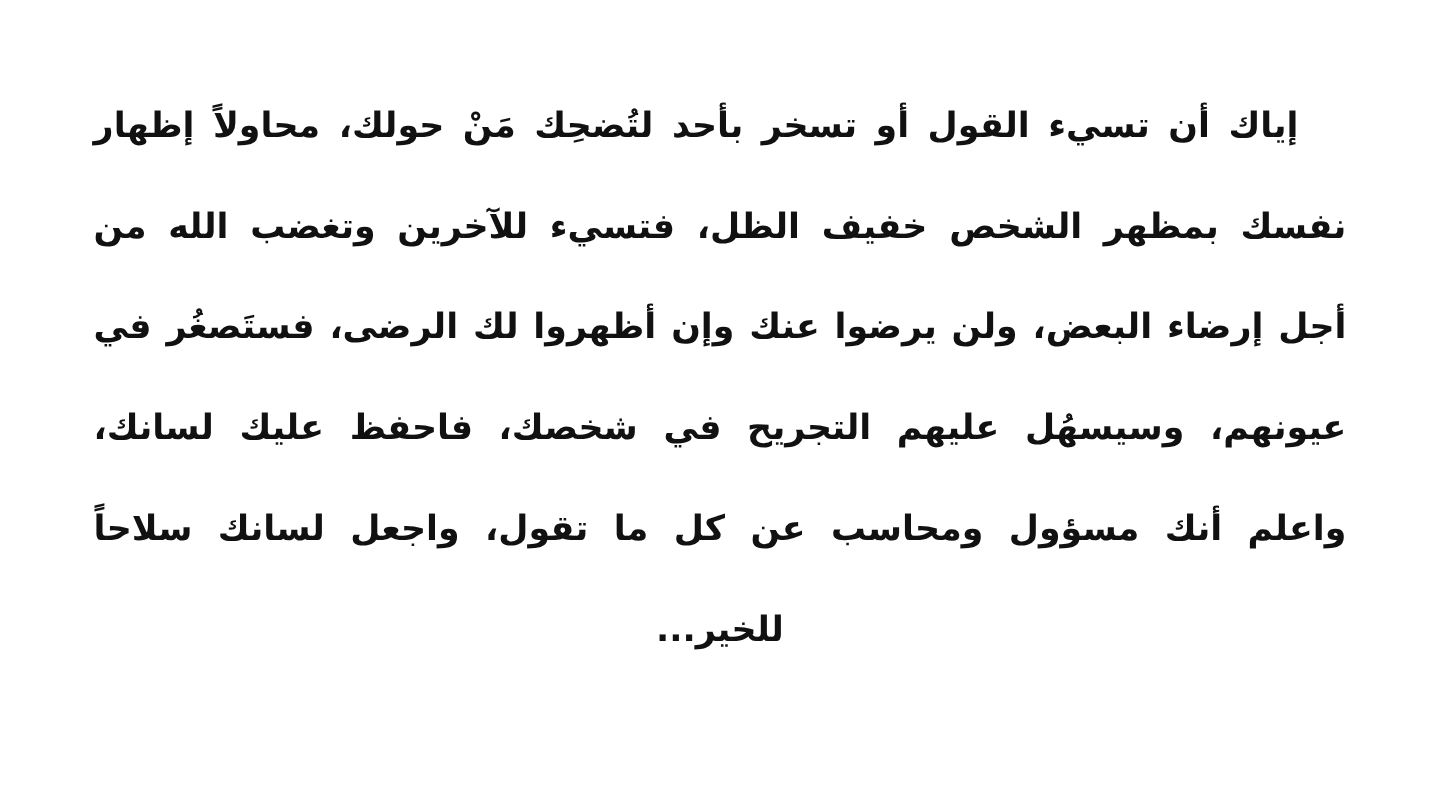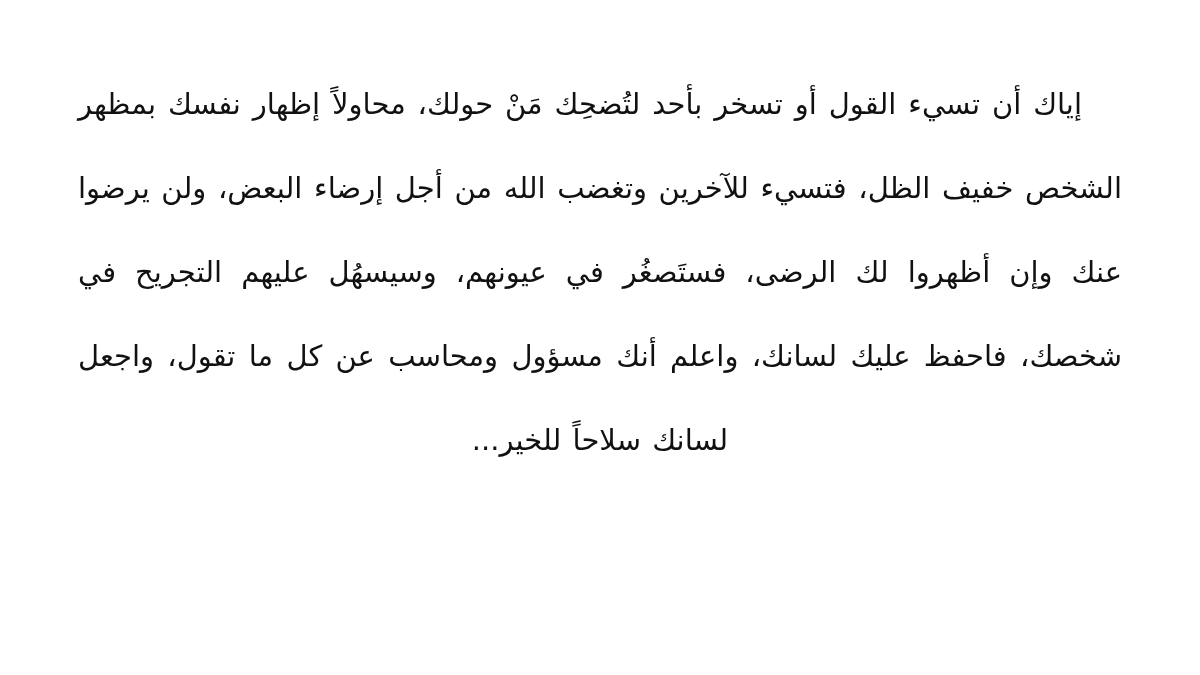--- a/index.html
+++ b/index.html
@@ -29,20 +29,21 @@
     direction: rtl;
     text-align: justify;
     text-align-last: center;
     color: #111111;
     font-family: "DejaVu Sans", sans-serif;
     font-size: 29px;
     line-height: 84px;
     letter-spacing: 0px;
     word-spacing: 2px;
     text-indent: 40px;
+    font-weight: bold;
   }
   .text-block p {
     margin: 0;
     padding: 0;
   }
 </style>
 </head>
 <body>
 
 <div class="page">

